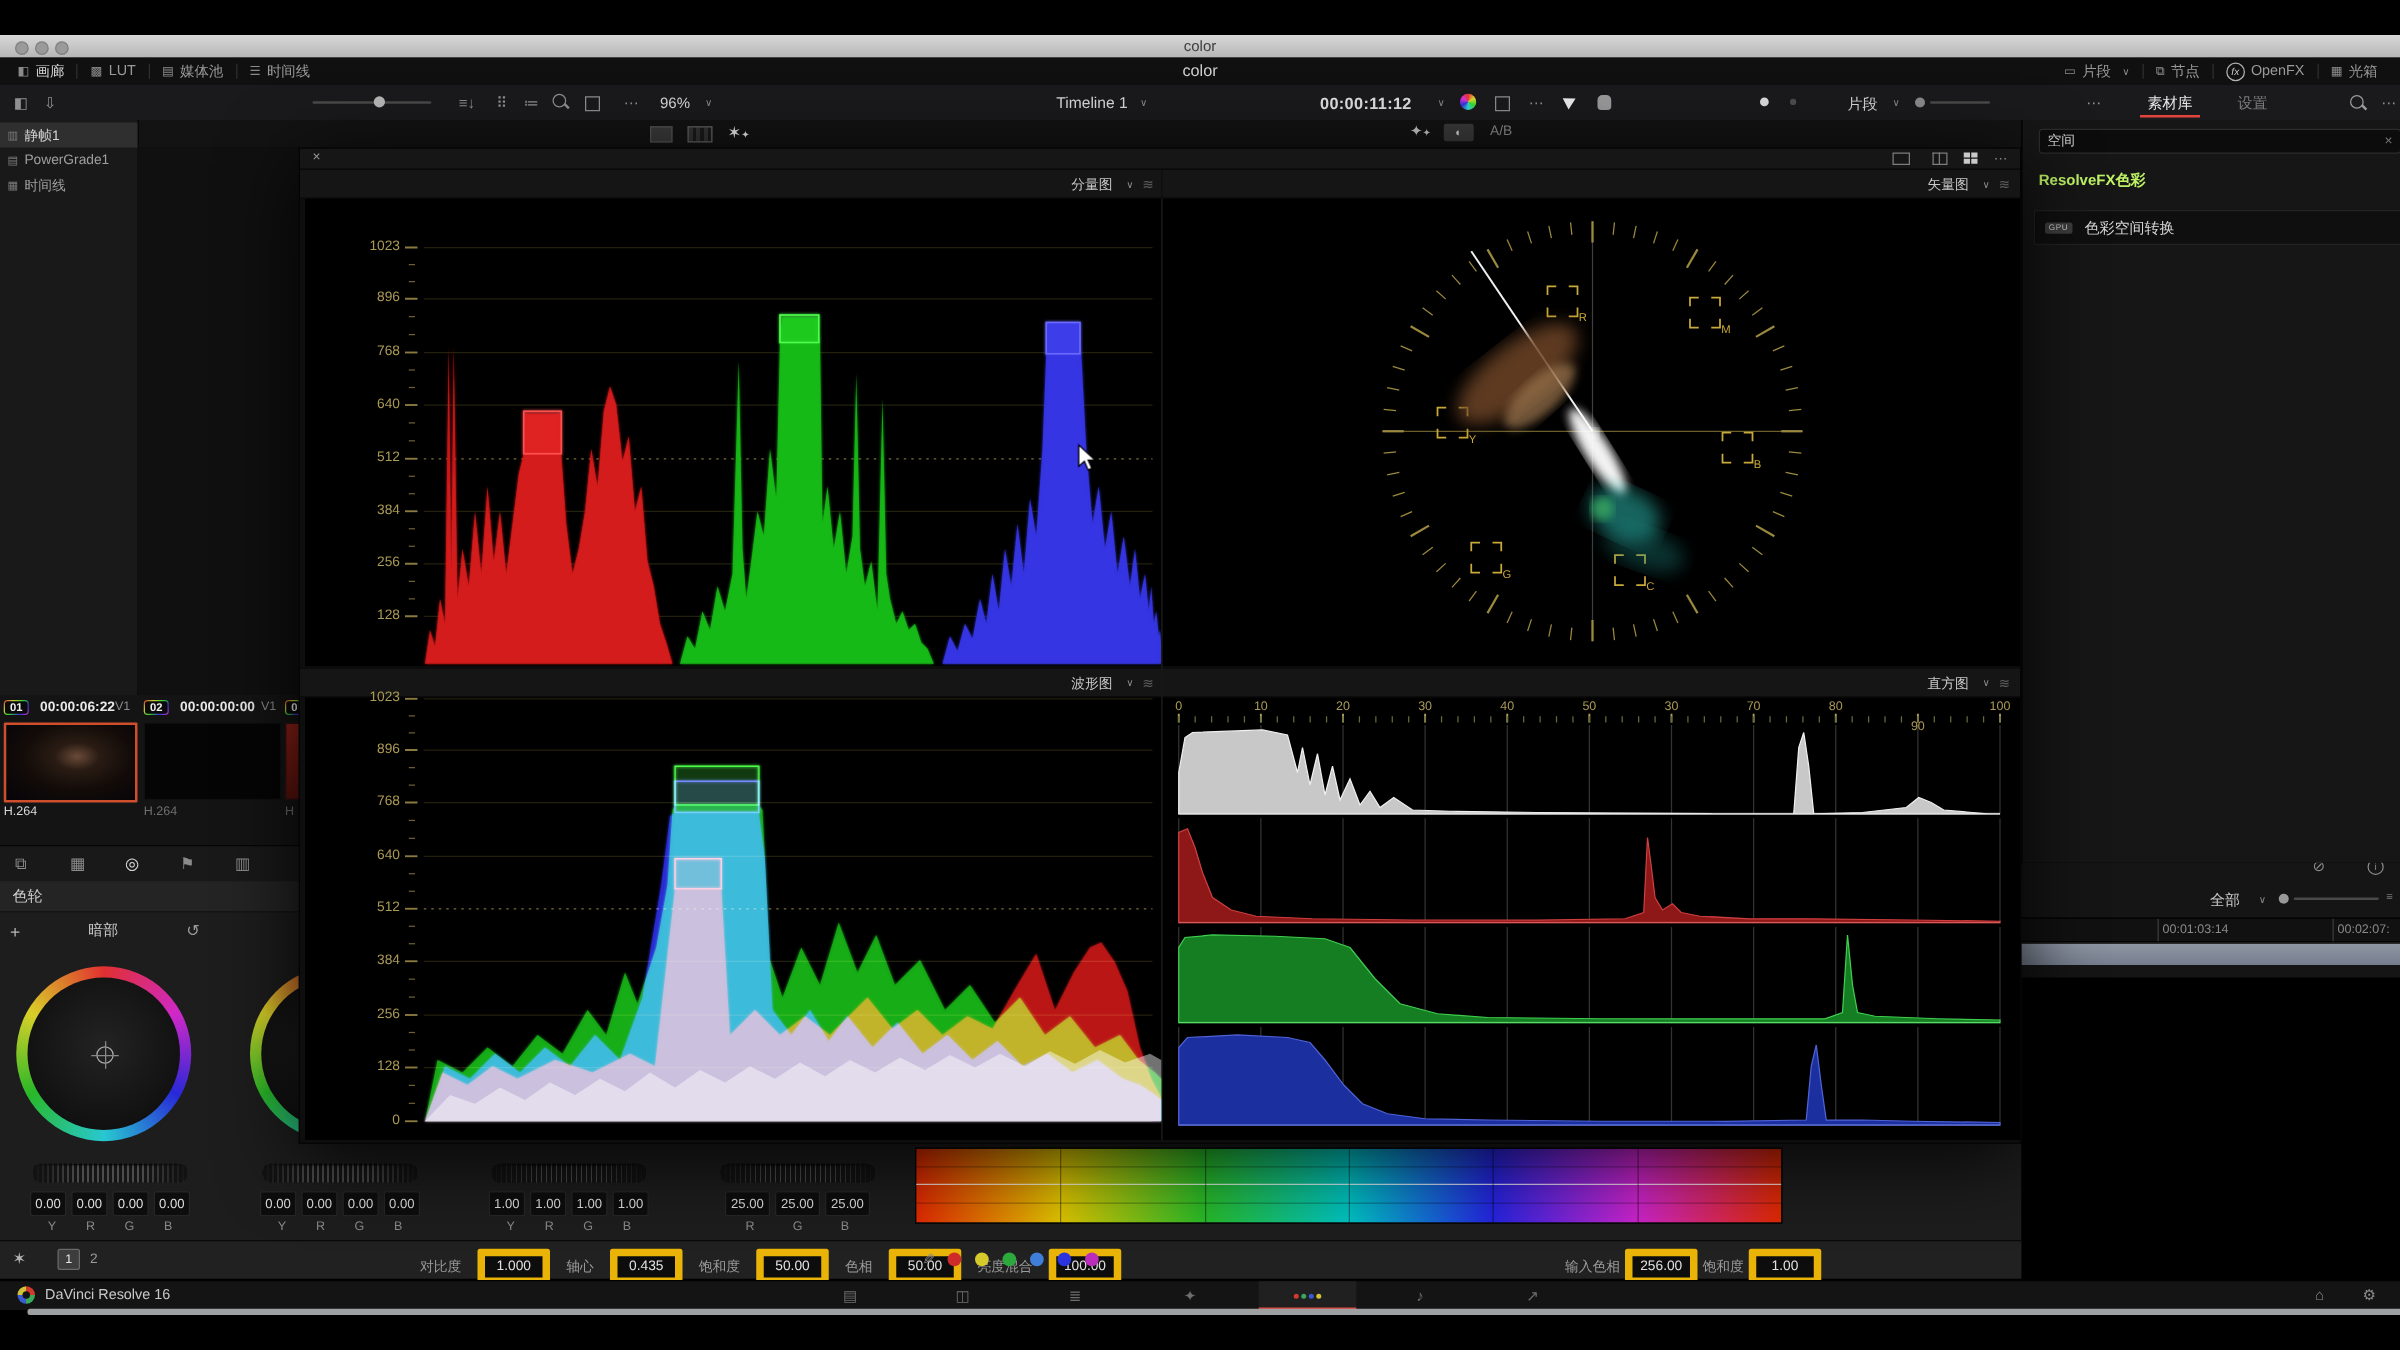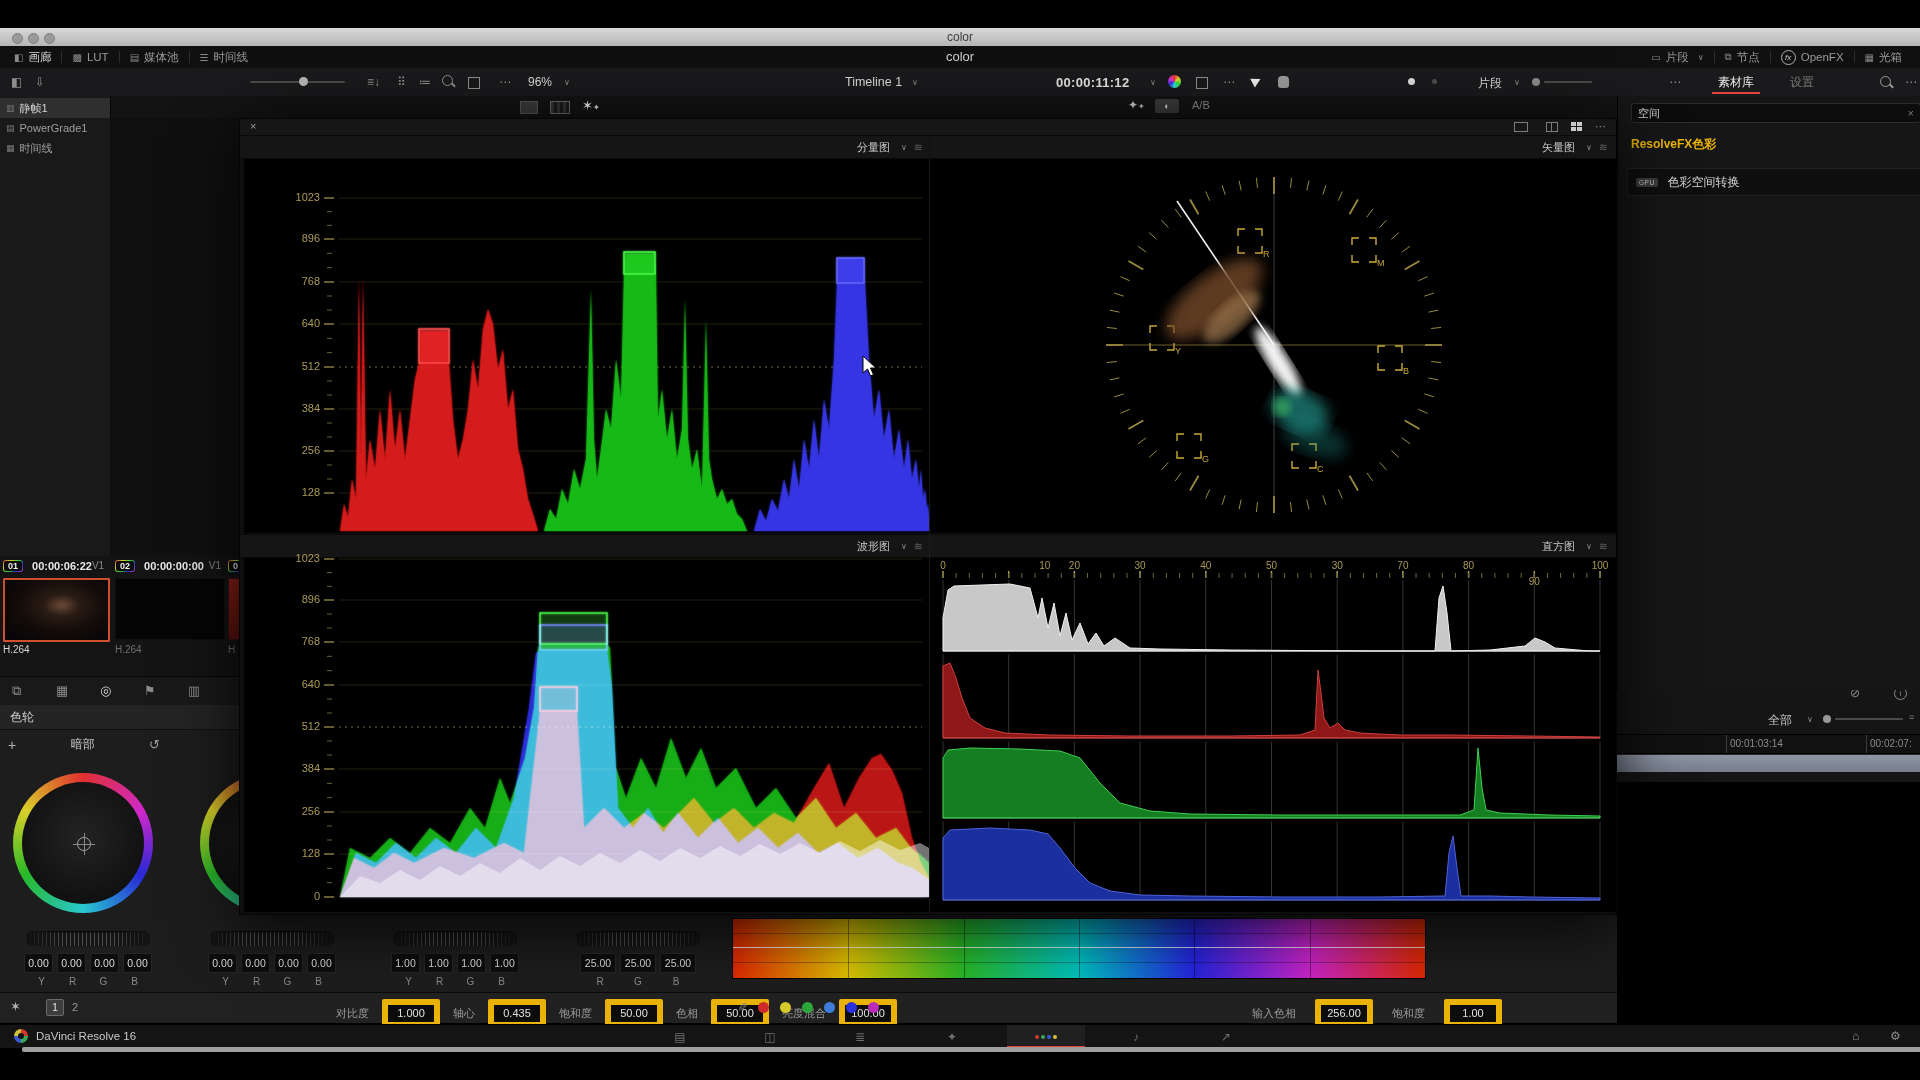--- a/index.html
+++ b/index.html
@@ -374,21 +374,21 @@
       </div>
     <span class="abs" style="left:737px;top:7px;font-size:12px;color:#8a8a8a;transform:rotate(90deg)">✎</span>
     <div id="hue-dots" class="row abs" style="left:758px;top:9px;gap:11px">
         <span class="hue-dot" style="background: rgb(207, 43, 43);"></span>
         <span class="hue-dot" style="background: rgb(214, 201, 44);"></span>
         <span class="hue-dot" style="background: rgb(44, 168, 60);"></span>
         <span class="hue-dot" style="background: rgb(63, 127, 217);"></span>
         <span class="hue-dot" style="background: rgb(42, 51, 221);"></span>
         <span class="hue-dot" style="background: rgb(187, 44, 187);"></span>
       </div>
-    <div id="hue-controls" class="row abs" style="left:1252px;top:6px;gap:19px">
+    <div id="hue-controls" class="row abs" style="left:1252px;top:6px;gap:4px">
         <span class="mc-label">输入色相</span>
         <span class="mc-box">256.00</span>
         <span class="mc-label">饱和度</span>
         <span class="mc-box">1.00</span>
       </div>
   </div>
 
   <div id="kfpanel" class="abs">
     <span class="abs" style="left:233px;top:-4px;font-size:12px;color:#8a8a8a">⊘</span>
     <span class="abs" style="left:277px;top:-3px;width:11px;height:11px;border:1px solid #8a8a8a;border-radius:50%;font-size:8px;color:#8a8a8a;text-align:center;line-height:11px">i</span>
@@ -404,21 +404,21 @@
         <span class="kf-tick" style="left: 249px;"></span>
       </div>
     <div id="kf-bar"></div>
   </div>
 
   <div id="rpanel" class="abs">
     <div id="rsearch">
       <span>空间</span>
       <span class="x">×</span>
     </div>
-    <div class="abs" style="left:13px;top:40px;font-size:12px;font-weight:bold;color:#eab308">ResolveFX色彩</div>
+    <div class="abs" style="left:13px;top:40px;font-size:12px;font-weight:bold;color:#bef264">ResolveFX色彩</div>
     <div id="lib-list">
         <div class="lib-item" style="top: 72px;">
           <span class="gpu-badge">GPU</span>
           <span>色彩空间转换</span>
         </div>
       </div>
   </div>
 
   <div id="scopes" class="abs">
     <div id="sc-hdr">
@@ -780,21 +780,21 @@
           <path fill="#157d22" stroke="#3fcf4f" stroke-width="1" d="M13,260 L13,200 L18,192 L40,190 L90,191 L130,193 L150,200 L170,225 L190,245 L220,253 L260,256 L350,257 L440,257 L530,257 L544,252 L548,190 L552,230 L556,252 L570,255 L620,257 L670,258 L670,260 Z"></path>
           <line x1="13" y1="260" x2="670" y2="260" stroke="rgba(120,230,130,.45)" stroke-width="1.2"></line>
         </g>
         <g>
           <path fill="#1c2f9e" stroke="#4f63d8" stroke-width="1" d="M13,342 L13,280 L20,272 L60,270 L100,272 L118,276 L130,290 L145,310 L160,325 L180,333 L210,337 L260,338 L350,339 L450,339 L515,338 L519,295 L523,278 L527,310 L531,338 L560,338 L600,339 L670,340 L670,342 Z"></path>
           <line x1="13" y1="342" x2="670" y2="342" stroke="rgba(120,140,230,.45)" stroke-width="1.2"></line>
         </g>
       </svg>
       <div id="hist-xlabels">
           <div class="hist-xlabel" style="left: 0px; top: 2px;">0</div>
-          <div class="hist-xlabel" style="left: 65.7px; top: 2px; margin-left: 36px;">10</div>
+          <div class="hist-xlabel" style="left: 65.7px; top: 2px;">10</div>
           <div class="hist-xlabel" style="left: 131.4px; top: 2px;">20</div>
           <div class="hist-xlabel" style="left: 197.1px; top: 2px;">30</div>
           <div class="hist-xlabel" style="left: 262.8px; top: 2px;">40</div>
           <div class="hist-xlabel" style="left: 328.5px; top: 2px;">50</div>
           <div class="hist-xlabel" style="left: 394.2px; top: 2px;">30</div>
           <div class="hist-xlabel" style="left: 459.9px; top: 2px;">70</div>
           <div class="hist-xlabel" style="left: 525.6px; top: 2px;">80</div>
           <div class="hist-xlabel" style="left: 591.3px; top: 2px; margin-top: 16px;">90</div>
           <div class="hist-xlabel" style="left: 657px; top: 2px;">100</div>
         </div>

